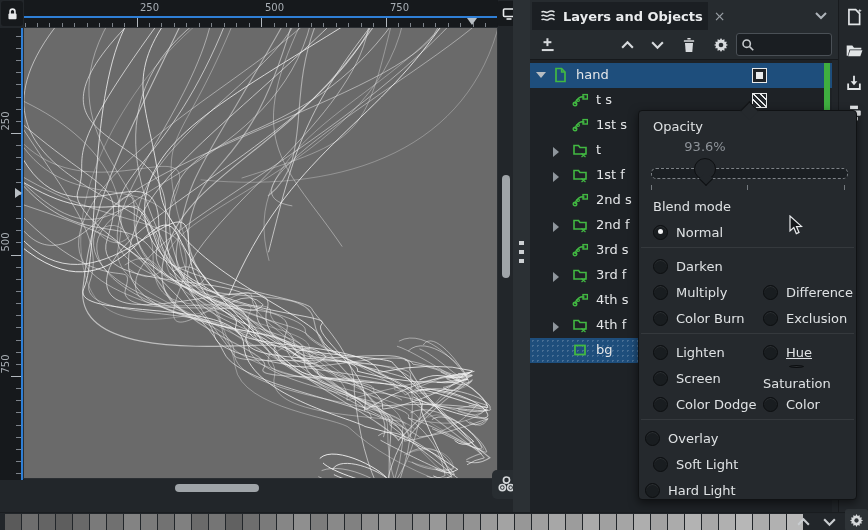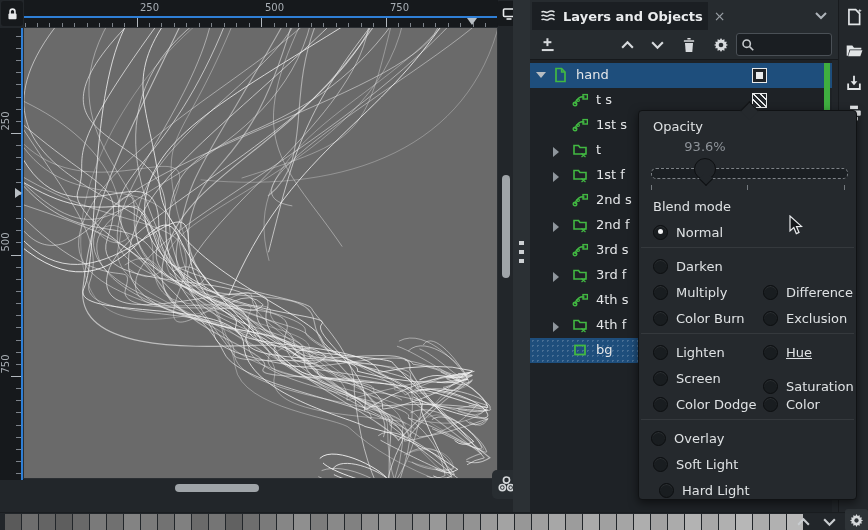--- a/index.html
+++ b/index.html
@@ -618,42 +618,42 @@
           <span class="mlabel">Lighten</span>
         </div>
         <div class="mode" style="top: 122px; left: 124px; text-decoration: underline;">
           <span class="radio"></span>
           <span class="mlabel">Hue</span>
         </div>
         <div class="mode" style="top: 148px; left: 14px;">
           <span class="radio"></span>
           <span class="mlabel">Screen</span>
         </div>
-        <div class="mode" style="top: 156px; left: 124px;">
+        <div class="mode" style="top: 148px; left: 124px; flex-direction: column;">
           <span class="radio"></span>
           <span class="mlabel">Saturation</span>
         </div>
         <div class="mode" style="top: 174px; left: 14px;">
           <span class="radio"></span>
           <span class="mlabel">Color Dodge</span>
         </div>
         <div class="mode" style="top: 174px; left: 124px;">
           <span class="radio"></span>
           <span class="mlabel">Color</span>
         </div>
         <div class="bsep" style="top: 202px;"></div>
-        <div class="mode" style="top: 208px; left: 12px;">
+        <div class="mode" style="top: 208px; left: 6px;">
           <span class="radio"></span>
           <span class="mlabel">Overlay</span>
         </div>
         <div class="mode" style="top: 234px; left: 14px;">
           <span class="radio"></span>
           <span class="mlabel">Soft Light</span>
         </div>
-        <div class="mode" style="top: 260px; left: 20px;">
+        <div class="mode" style="top: 260px; left: 6px;">
           <span class="radio"></span>
           <span class="mlabel">Hard Light</span>
         </div>
       </div>
     <div id="cursor">
       <svg width="15" height="21" viewBox="0 0 15 21">
           <polygon points="1,1 1,16 4.8,12.6 7.3,18.6 10,17.4 7.5,11.6 12.5,11.4" fill="#14171a" stroke="#e8eaec" stroke-width="1.2"></polygon>
         </svg>
     </div>
   </div>

